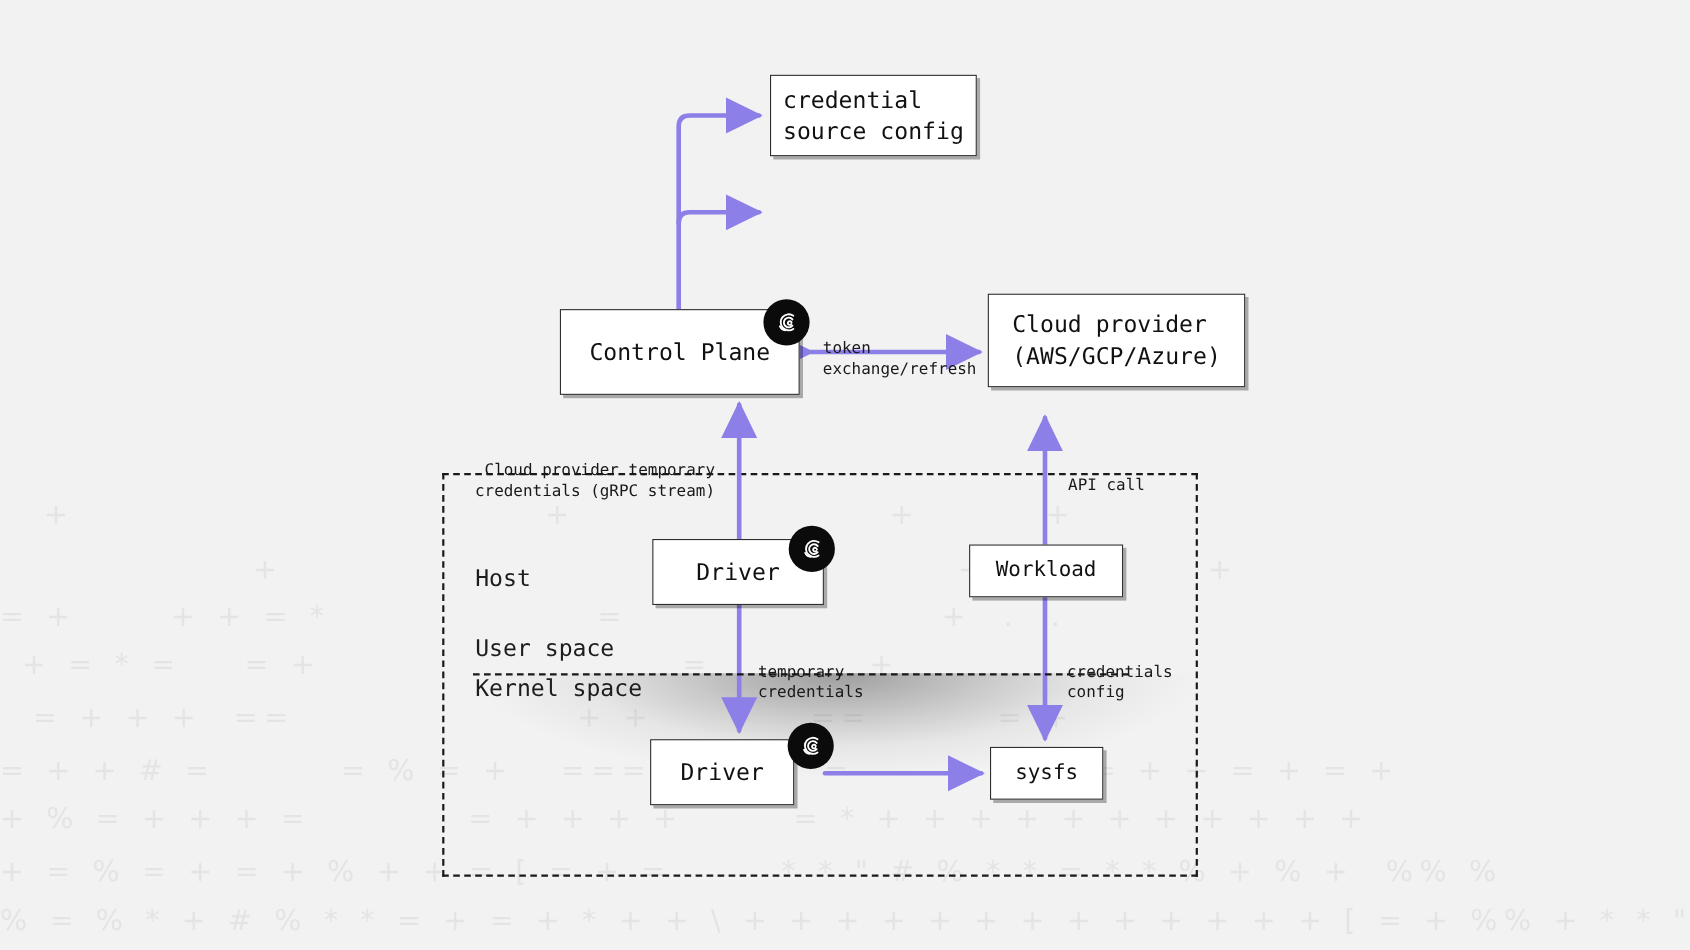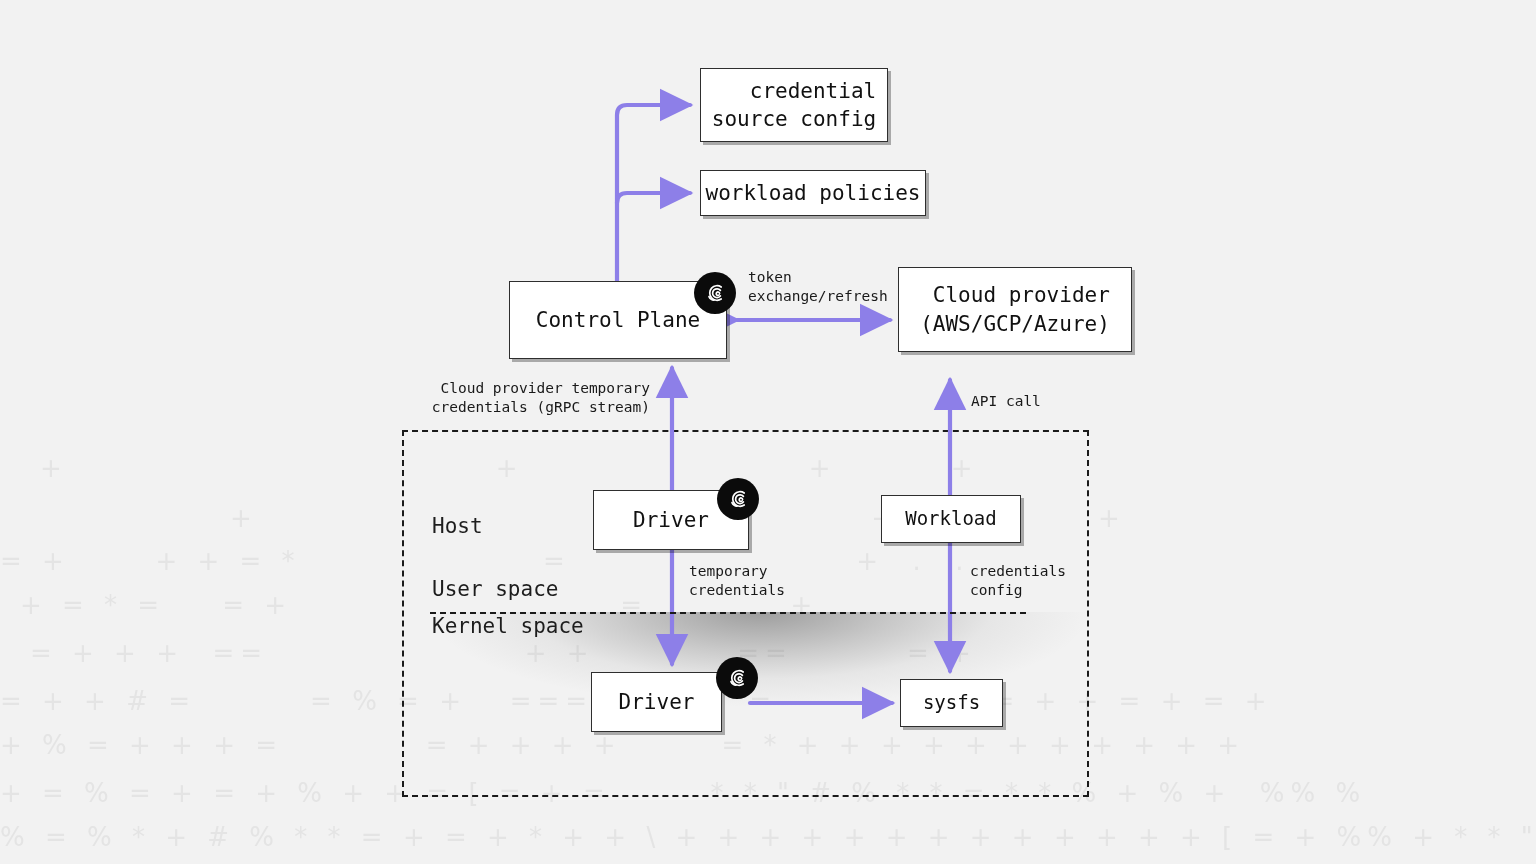--- a/index.html
+++ b/index.html
@@ -74,21 +74,21 @@
   
   .node {
     position: absolute;
     background: #ffffff;
     border: 1.6px solid #2e2e2e;
     box-shadow: 3px 3px 0 rgba(0,0,0,0.30);
     z-index: 6;
     display: flex;
     align-items: center;
     justify-content: center;
-    text-align: right;
+    text-align: left;
   }
   .node .node-label {
     color: #111111;
     font-family: "DejaVu Sans Mono", "Liberation Mono", monospace;
     line-height: 1.35;
     white-space: pre-line;
   }
   .node.sz-lg .node-label { font-size: 21px; }
   .node.sz-md .node-label { font-size: 19px; }
 
@@ -105,20 +105,21 @@
 
   
   .edge-label {
     position: absolute;
     z-index: 7;
     color: #191919;
     font-family: "DejaVu Sans Mono", "Liberation Mono", monospace;
     font-size: 14.5px;
     line-height: 1.28;
     white-space: pre-line;
+    margin-top: 40px;
   }
   .edge-label.ta-right { text-align: right; }
   .edge-label.ta-left  { text-align: left; }
 </style>
 </head>
 <body>
 
 <div id="stage">
 
   <div id="bg-glyphs">
@@ -177,23 +178,20 @@
 
       <path d="M750,703 L892,703" marker-end="url(#arrow-r)"></path>
     </g>
   </svg>
 
   <div class="node sz-lg" style="left:700px; top:68px; width:188px; height:74px;">
     <span class="node-label">credential
 source config</span>
   </div>
 
-  <div class="node sz-lg" style="left:700px; top:170px; width:226px; height:46px;">
-    <span class="node-label">workload policies</span>
-  </div>
 
   <div class="node sz-lg" style="left:509px; top:281px; width:218px; height:78px;">
     <span class="node-label">Control Plane</span>
   </div>
 
   <div class="node sz-lg" style="left:898px; top:267px; width:234px; height:85px;">
     <span class="node-label">Cloud provider
 (AWS/GCP/Azure)</span>
   </div>
 

